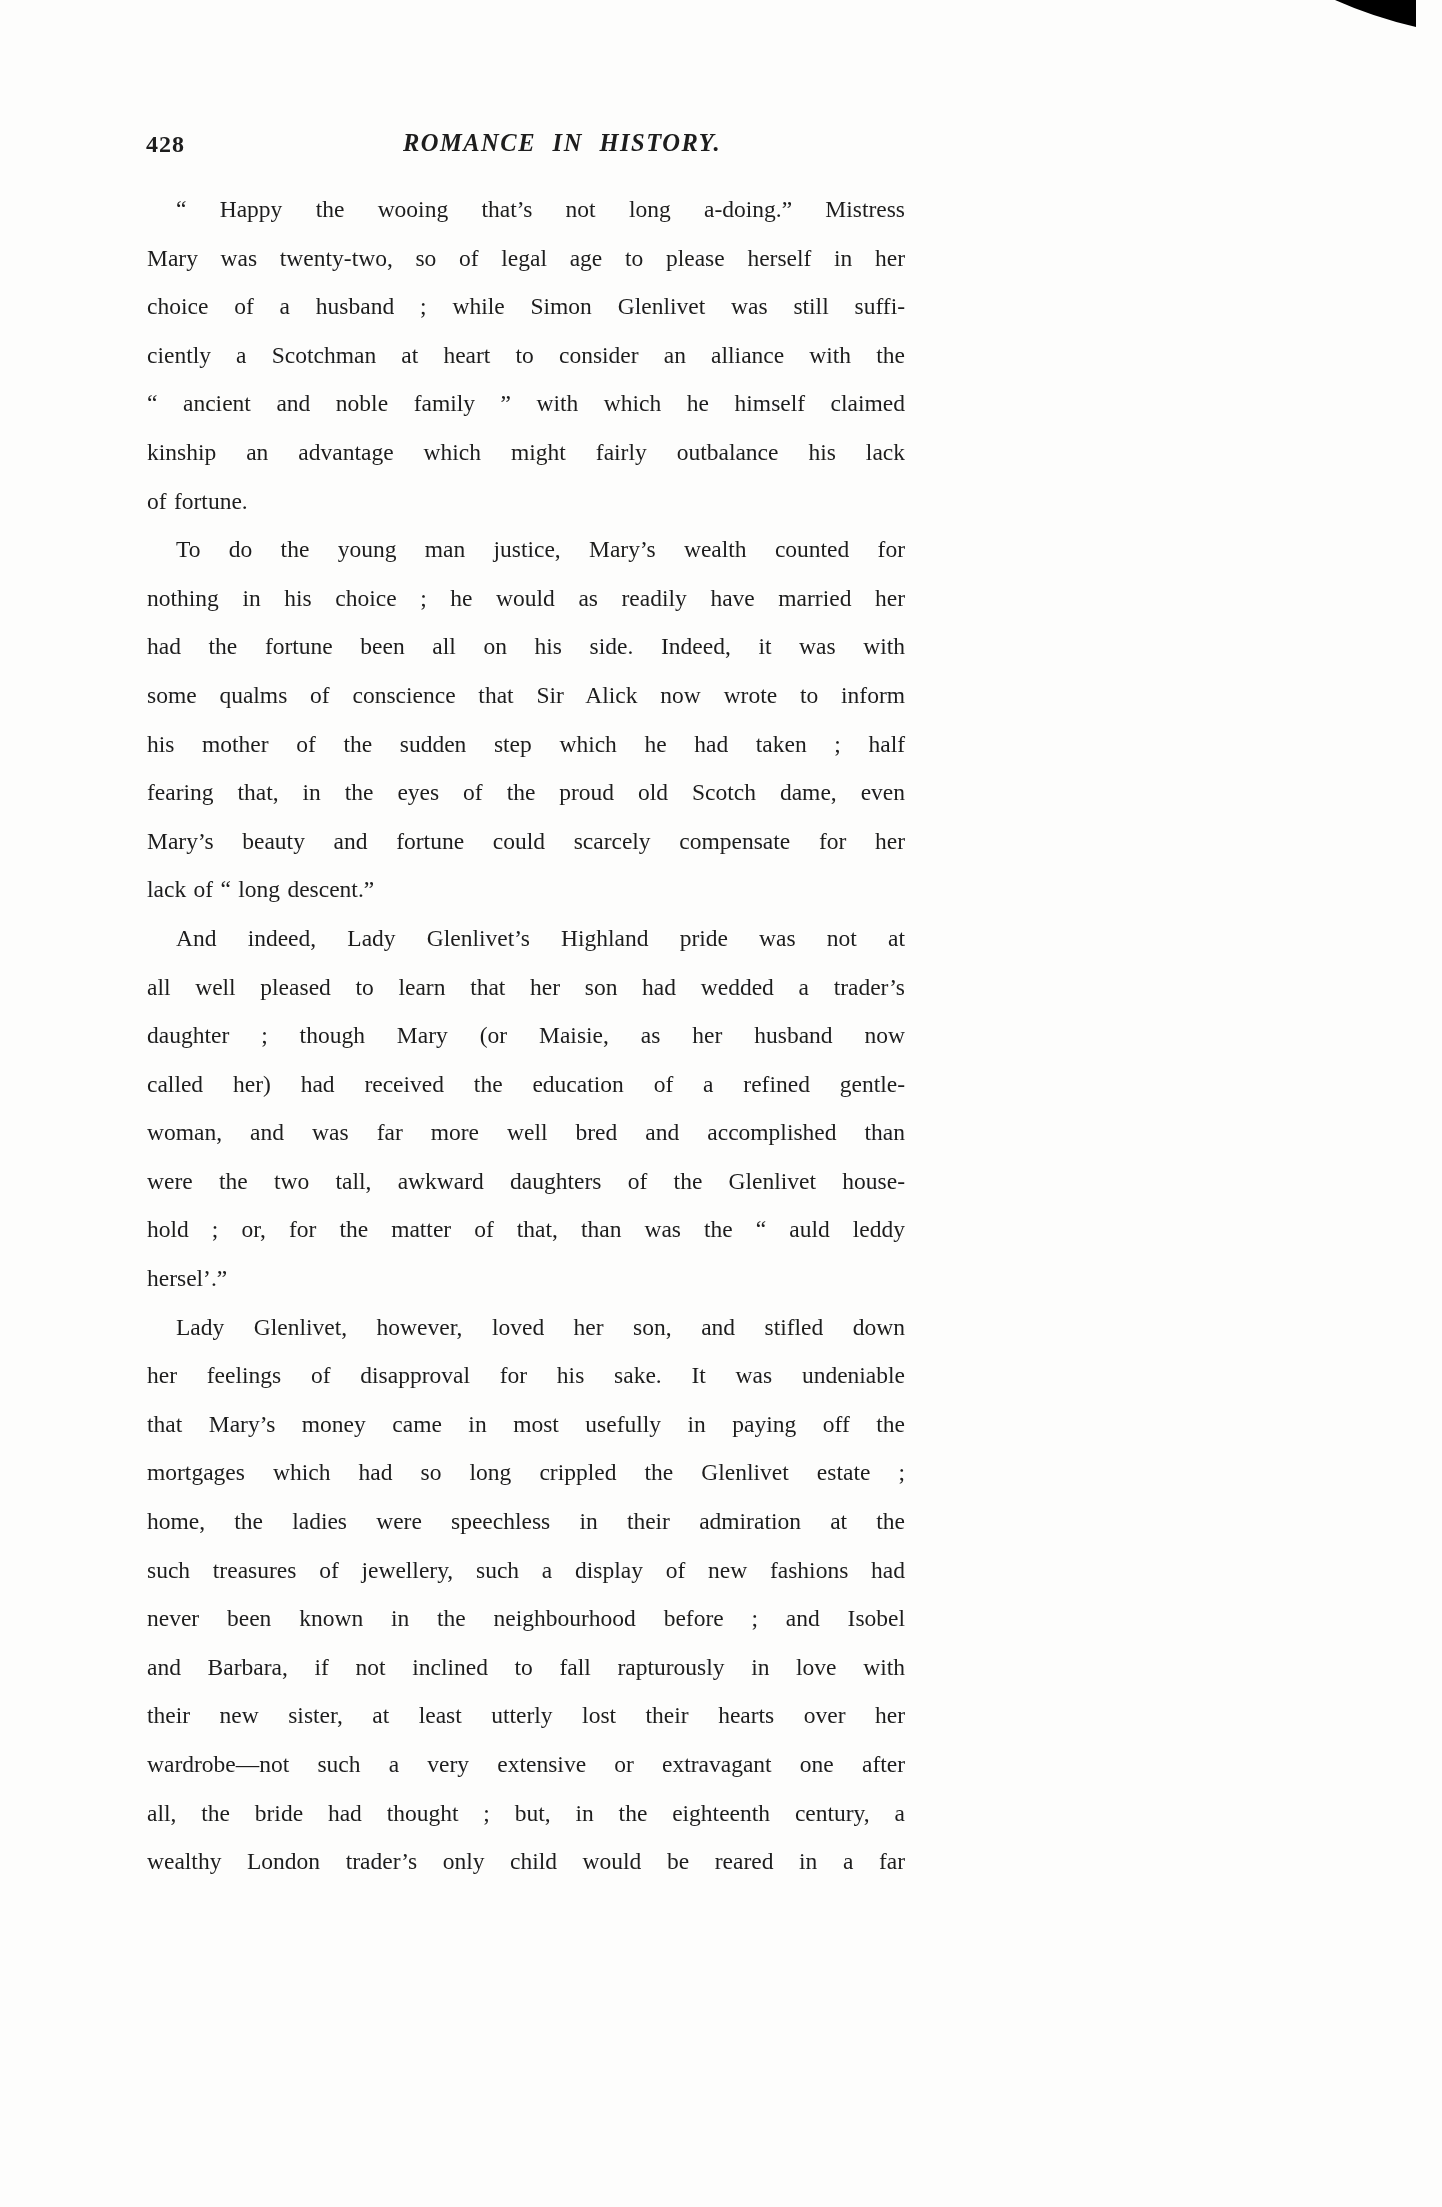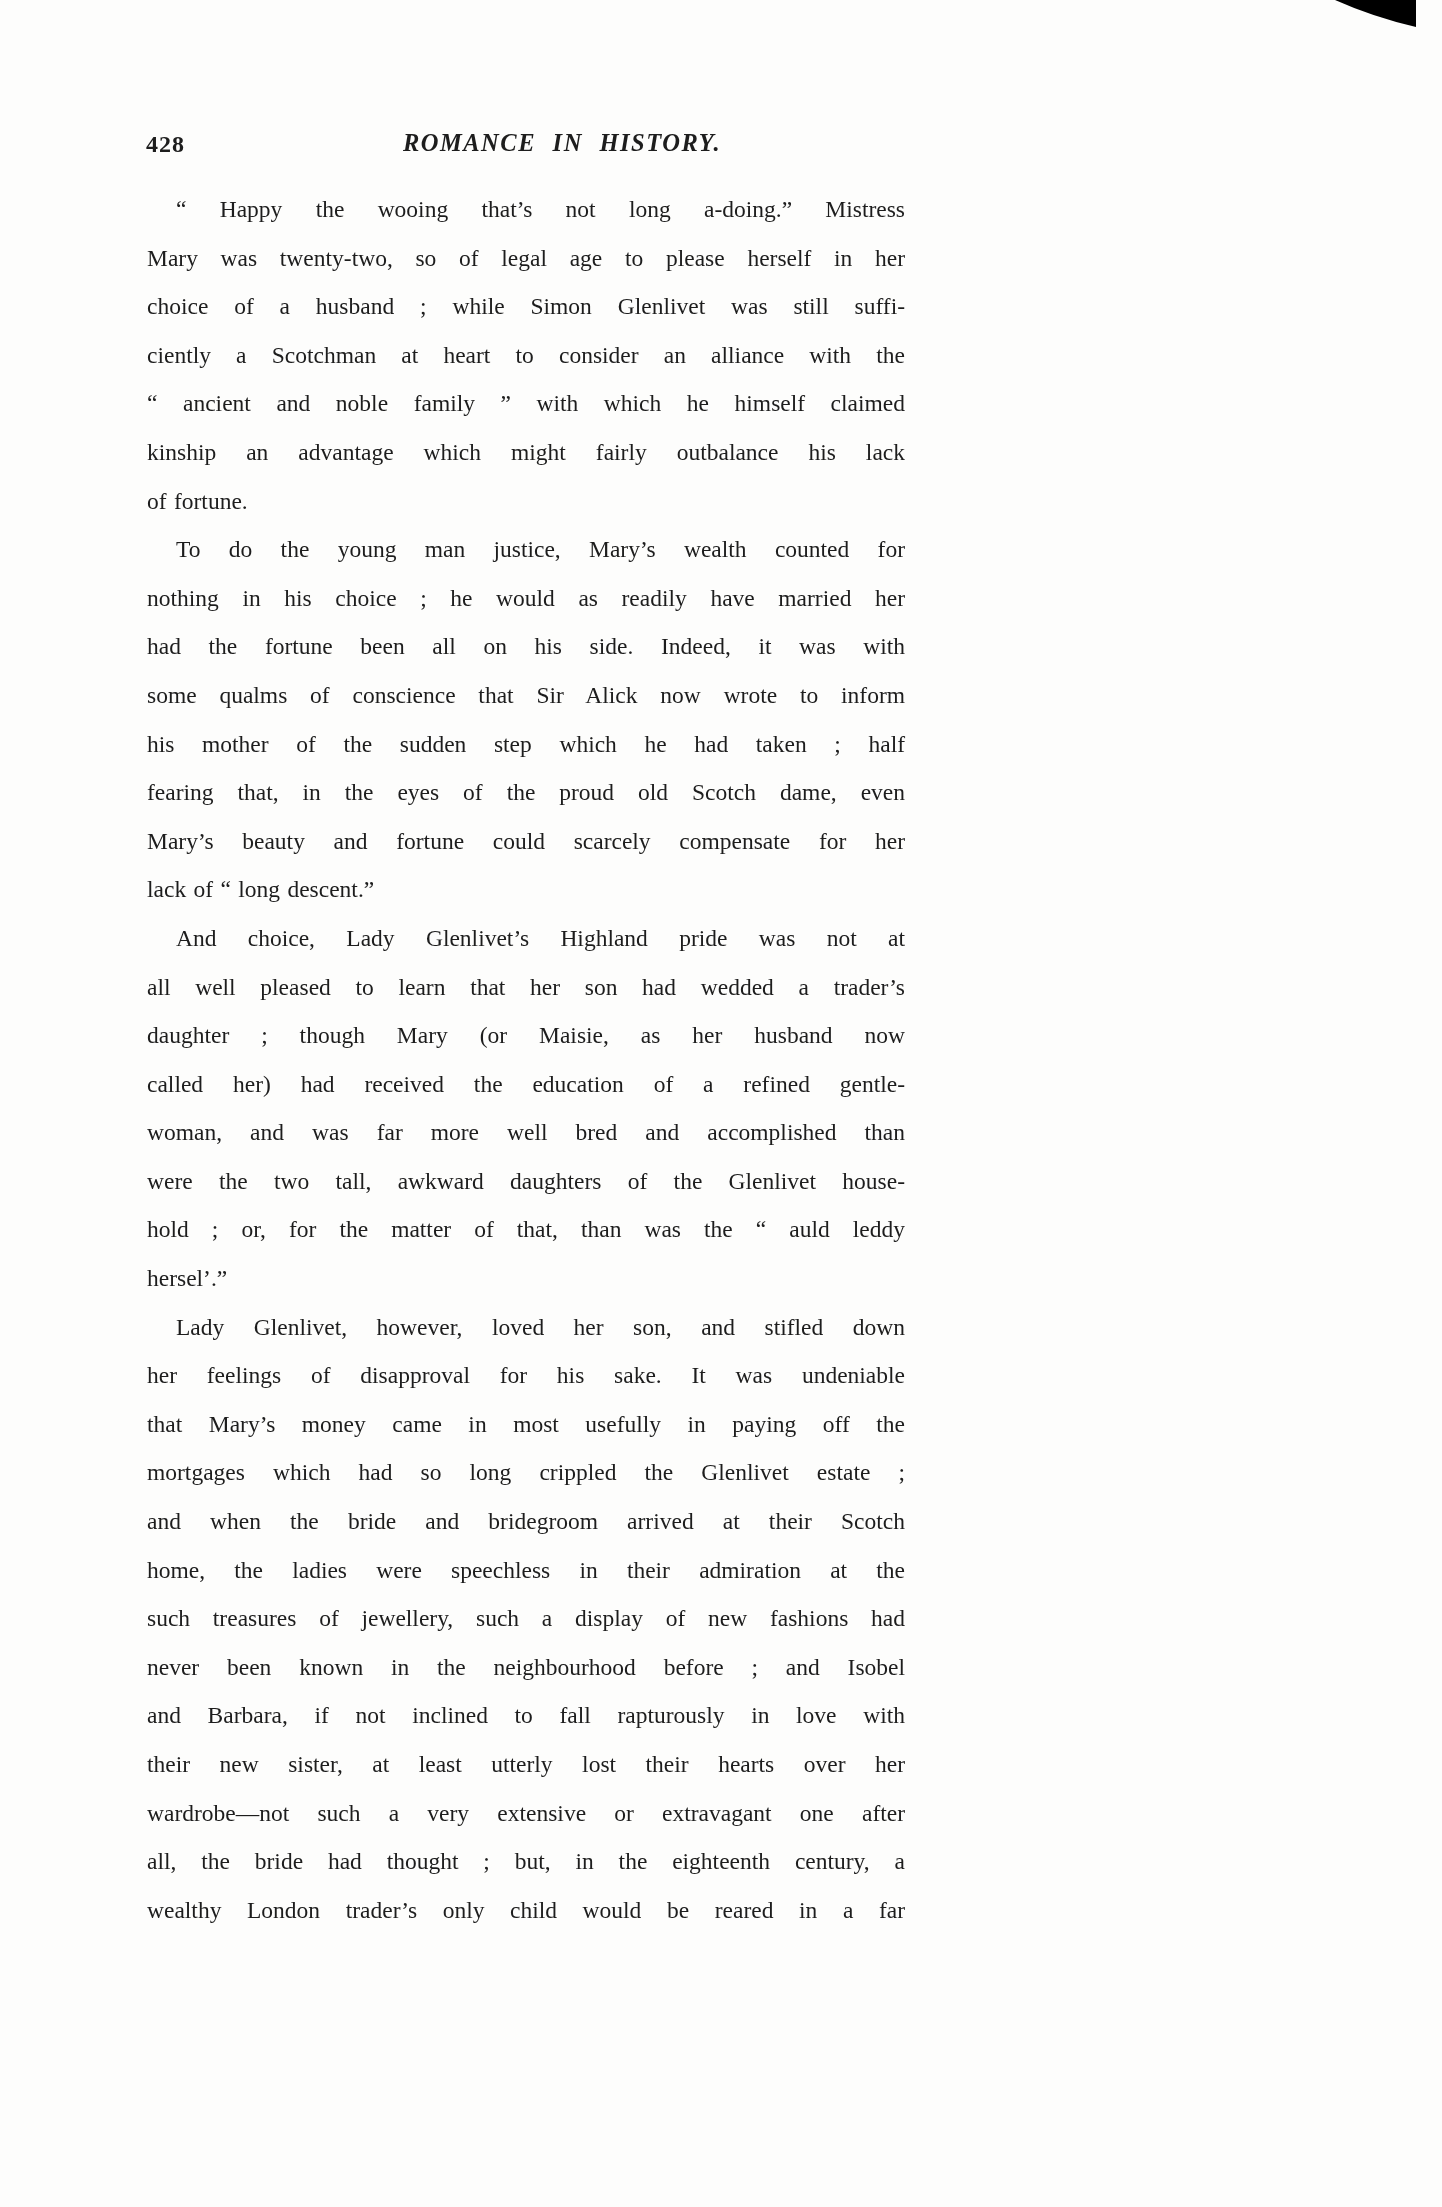--- a/index.html
+++ b/index.html
@@ -98,35 +98,34 @@
         <div class="line indent">To do the young man justice, Mary’s wealth counted for</div>
         <div class="line">nothing in his choice ; he would as readily have married her</div>
         <div class="line">had the fortune been all on his side.  Indeed, it was with</div>
         <div class="line">some qualms of conscience that Sir Alick now wrote to inform</div>
         <div class="line">his mother of the sudden step which he had taken ; half</div>
         <div class="line">fearing that, in the eyes of the proud old Scotch dame, even</div>
         <div class="line">Mary’s beauty and fortune could scarcely compensate for her</div>
         <div class="line last">lack of “ long descent.”</div>
       </div>
       <div class="paragraph">
-        <div class="line indent">And choice, Lady Glenlivet’s Highland pride was not at</div>
+        <div class="line indent">And indeed, Lady Glenlivet’s Highland pride was not at</div>
         <div class="line">all well pleased to learn that her son had wedded a trader’s</div>
         <div class="line">daughter ; though Mary (or Maisie, as her husband now</div>
         <div class="line">called her) had received the education of a refined gentle-</div>
         <div class="line">woman, and was far more well bred and accomplished than</div>
         <div class="line">were the two tall, awkward daughters of the Glenlivet house-</div>
         <div class="line">hold ; or, for the matter of that, than was the “ auld leddy</div>
         <div class="line last">hersel’.”</div>
       </div>
       <div class="paragraph">
         <div class="line indent">Lady Glenlivet, however, loved her son, and stifled down</div>
         <div class="line">her feelings of disapproval for his sake.  It was undeniable</div>
         <div class="line">that Mary’s money came in most usefully in paying off the</div>
         <div class="line">mortgages which had so long crippled the Glenlivet estate ;</div>
-        <div class="line">and when the bride and bridegroom arrived at their Scotch</div>
         <div class="line">home, the ladies were speechless in their admiration at the</div>
         <div class="line">such treasures of jewellery, such a display of new fashions had</div>
         <div class="line">never been known in the neighbourhood before ; and Isobel</div>
         <div class="line">and Barbara, if not inclined to fall rapturously in love with</div>
         <div class="line">their new sister, at least utterly lost their hearts over her</div>
         <div class="line">wardrobe—not such a very extensive or extravagant one after</div>
         <div class="line">all, the bride had thought ; but, in the eighteenth century, a</div>
         <div class="line">wealthy London trader’s only child would be reared in a far</div>
       </div>
     </div>

